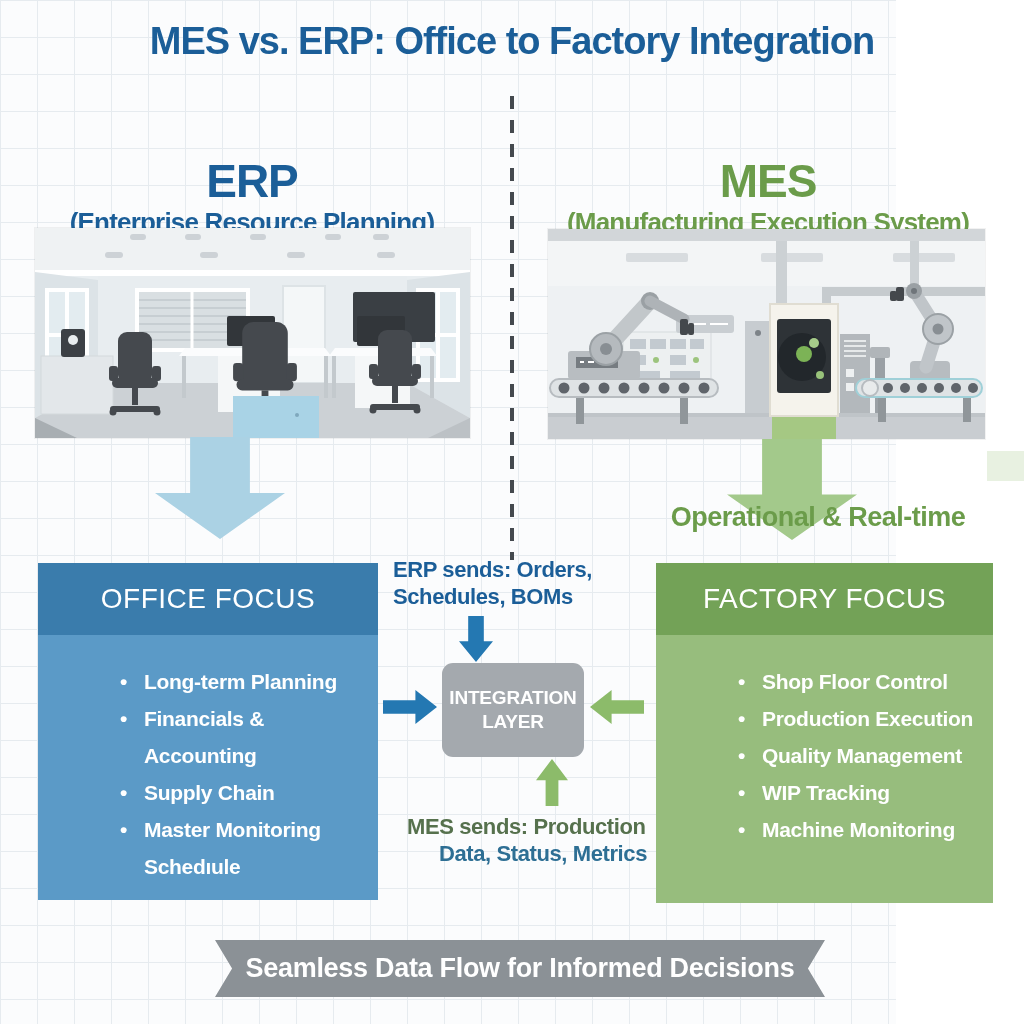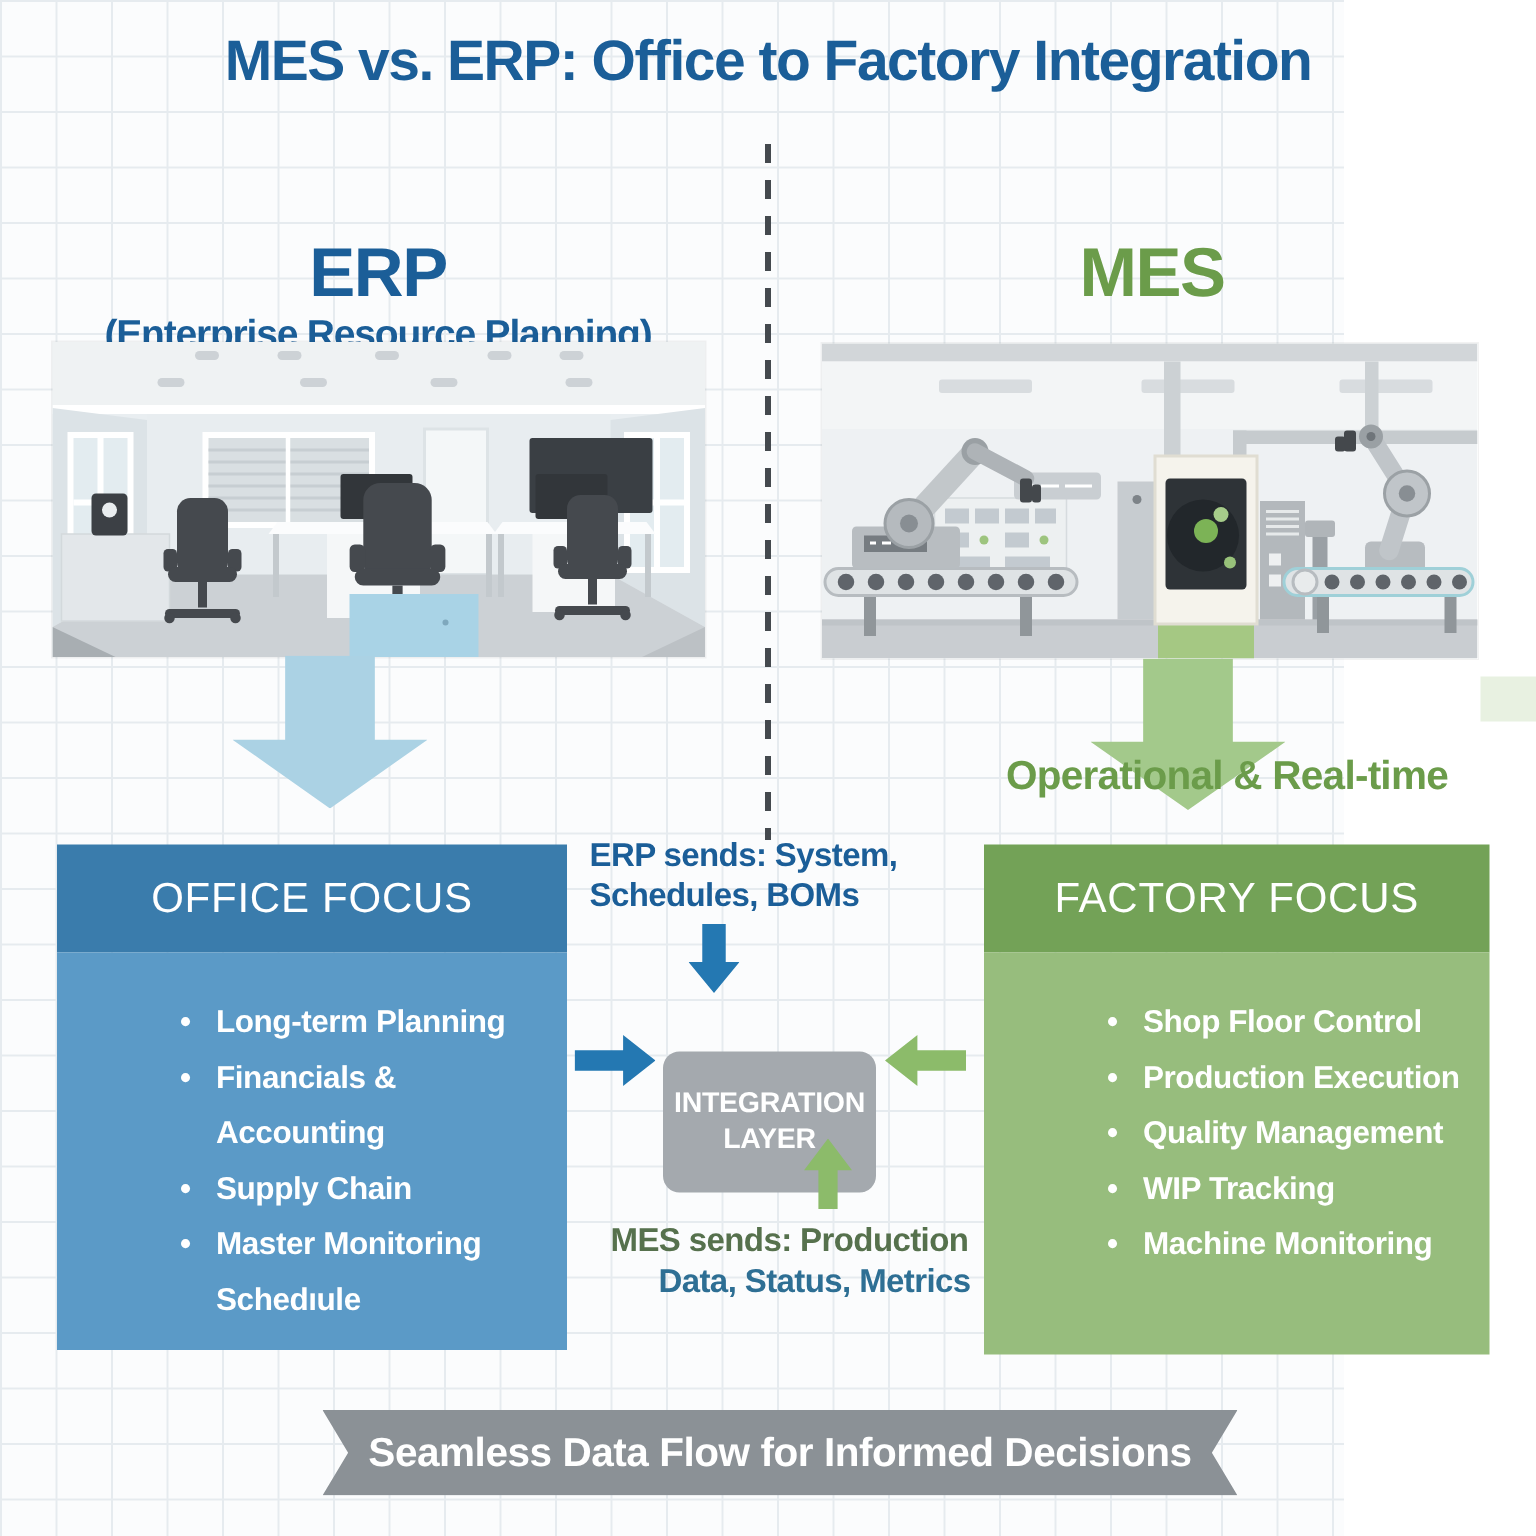--- a/index.html
+++ b/index.html
@@ -58,21 +58,21 @@
   
   .erp-sends{left:393px;top:556px;width:230px;font-size:22px;font-weight:700;
     letter-spacing:-0.4px;line-height:27px;color:#1b5e98;}
   .mes-sends{left:407px;top:813px;width:240px;font-size:22px;font-weight:700;
     letter-spacing:-0.4px;line-height:27px;}
   .mes-sends .l1{color:#56714d;display:block;}
   .mes-sends .l2{color:#2e6f94;display:block;padding-left:32px;}
   .integration-box{left:442px;top:663px;width:142px;height:94px;background:#a4a9ae;
     border-radius:11px;display:flex;flex-direction:column;align-items:center;
     justify-content:center;color:#ffffff;font-size:19px;font-weight:700;
-    line-height:24px;letter-spacing:-0.2px;text-align:left;margin-top:38px;}
+    line-height:24px;letter-spacing:-0.2px;text-align:left;}
   
   .ribbon{left:215px;top:940px;width:610px;height:57px;background:#8b9196;
     clip-path:polygon(0 0,100% 0,97.2% 50%,100% 100%,0 100%,2.8% 50%);
     display:flex;align-items:center;justify-content:center;
     color:#ffffff;font-size:27px;font-weight:700;letter-spacing:-0.3px;}
   .tint-cell{left:987px;top:451px;width:37px;height:30px;background:rgba(150,190,120,0.22);}
 </style>
 </head>
 <body>
 
@@ -83,20 +83,21 @@
   <div class="abs divider"></div>
   <div class="abs tint-cell"></div>
 
   <div class="abs col-head erp-head">
     <div class="big">ERP</div>
     <div class="sub">(Enterprise Resource Planning)</div>
   </div>
 
   <div class="abs col-head mes-head">
     <div class="big">MES</div>
+    <div class="sub">(Manufacturing Execution System)</div>
   </div>
 
   <div class="abs illus office-illus">
     <svg viewBox="0 0 435 210" width="435" height="210">
       <rect width="435" height="210" fill="#e9eef1"></rect>
       <rect width="435" height="42" fill="#eff2f3"></rect>
       <g fill="#cdd2d6">
         <rect x="95" y="6" width="16" height="6" rx="3"></rect>
           <rect x="150" y="6" width="16" height="6" rx="3"></rect>
         <rect x="215" y="6" width="16" height="6" rx="3"></rect>
@@ -345,21 +346,21 @@
         <li>Shop Floor Control</li>
         <li>Production Execution</li>
         <li>Quality Management</li>
         <li>WIP Tracking</li>
         <li>Machine Monitoring</li>
       </ul>
     </div>
   </div>
 
   <div class="abs erp-sends">
-    <span>ERP sends: System,</span><br>
+    <span>ERP sends: Orders,</span><br>
     <span>Schedules, BOMs</span>
   </div>
   <div class="abs arr arr-down sm-down"></div>
   <div class="abs arr arr-right sm-right"></div>
   <div class="abs arr arr-left sm-left"></div>
 
   <div class="abs integration-box">
     <span>INTEGRATION</span>
     <span>LAYER</span>
   </div>

